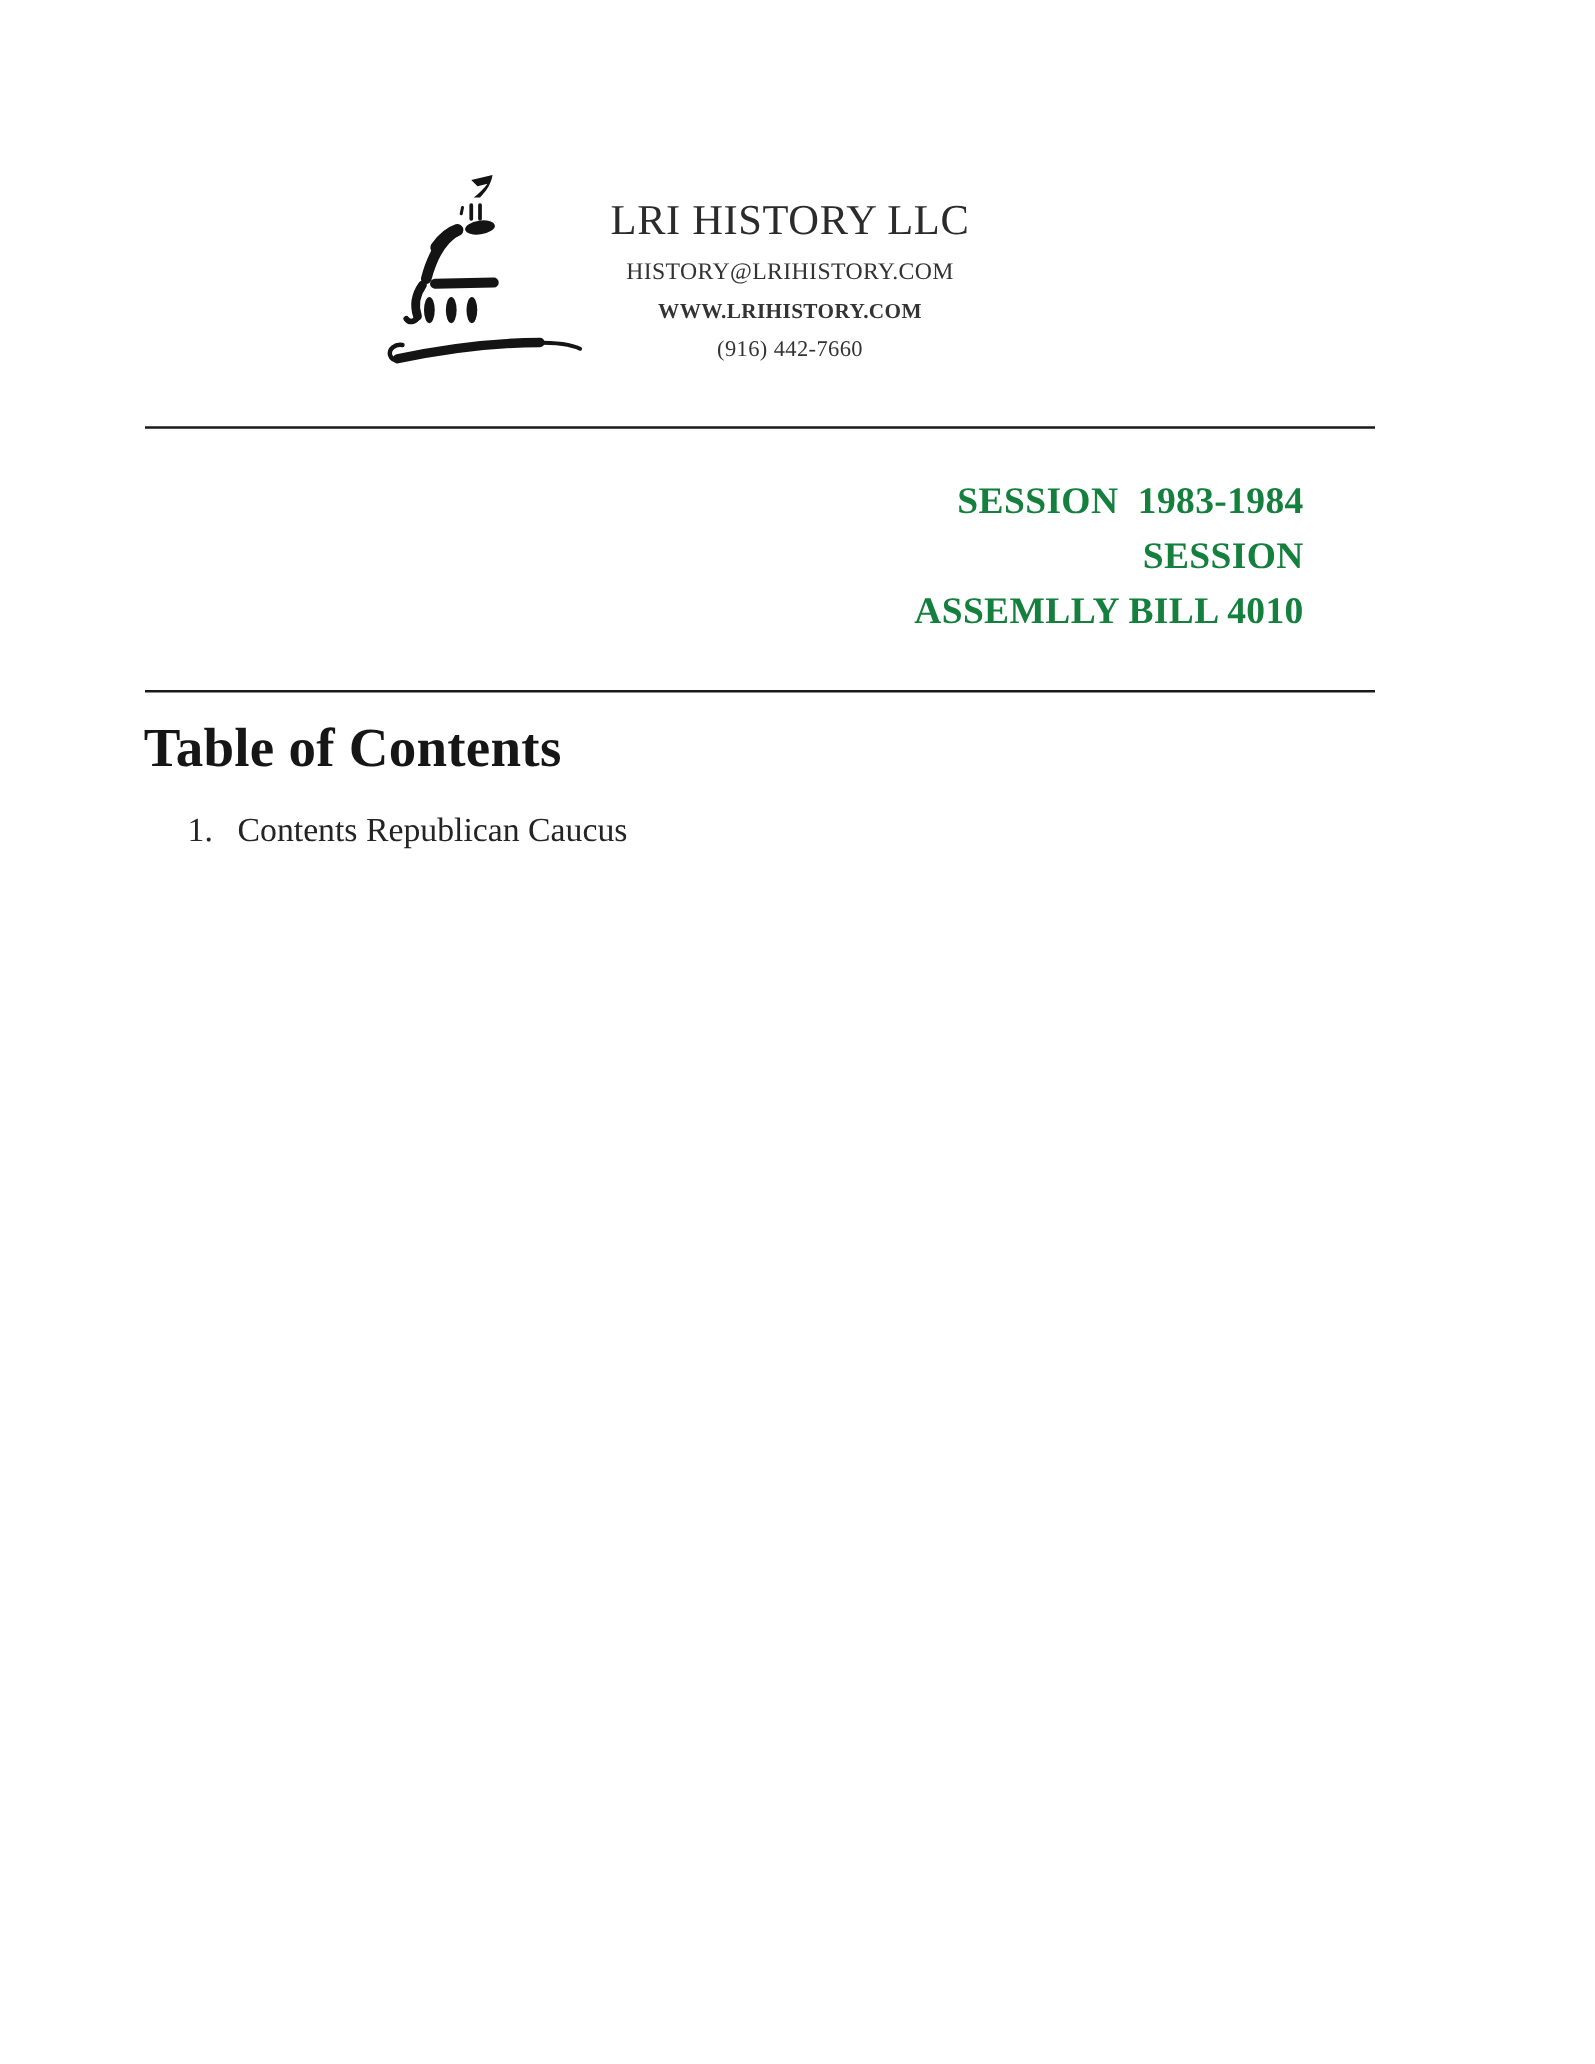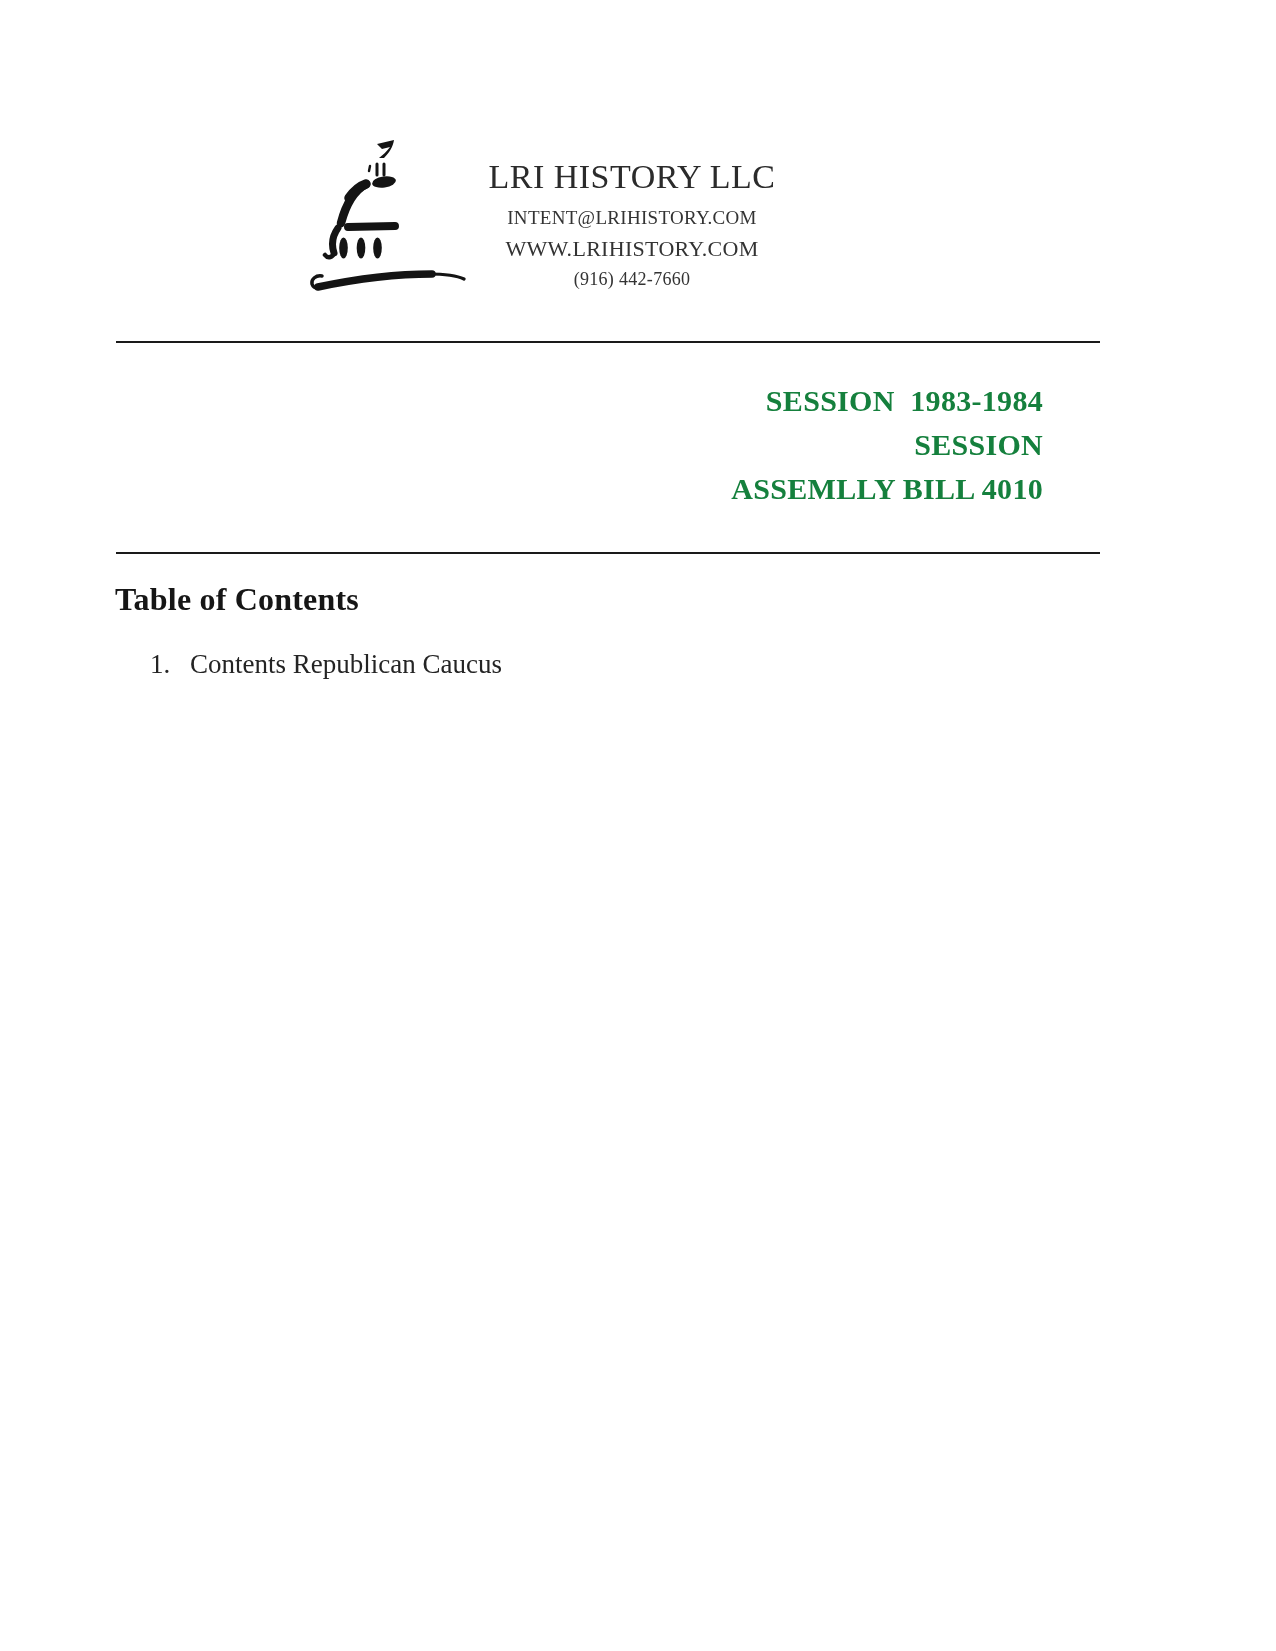--- a/index.html
+++ b/index.html
@@ -34,21 +34,21 @@
     color: #2b2b2b;
     letter-spacing: 0.5px;
     white-space: nowrap;
   }
   .contact {
     color: #333333;
     letter-spacing: 0.3px;
     white-space: nowrap;
   }
   .contact.email   { font-size: 19px; line-height: 31px; margin-top: 6px; }
-  .contact.website { font-size: 22px; line-height: 31px; }
+  .contact.website { font-size: 17px; line-height: 31px; font-weight: bold; }
   .contact.phone   { font-size: 18px; line-height: 31px; }
 
   
   .rule {
     position: absolute;
     left: 116px;
     width: 984px;
     height: 2px;
     background: #1a1a1a;
   }
@@ -70,21 +70,21 @@
   .session-block div { white-space: pre; }
 
   
   .toc {
     position: absolute;
     left: 115px;
     top: 582px;
   }
   .toc-title {
     margin: 0;
-    font-size: 32px;
+    font-size: 44px;
     line-height: 34px;
     font-weight: bold;
     color: #161616;
     letter-spacing: 0.2px;
   }
   .toc-item {
     margin-top: 33px;
     padding-left: 35px;
     display: flex;
     font-size: 27px;
@@ -124,21 +124,21 @@
     <ellipse class="logo-fill" cx="63" cy="117" rx="4.3" ry="10.5"></ellipse>
     <ellipse class="logo-fill" cx="79.5" cy="117" rx="4.3" ry="10.5"></ellipse>
 
     <path class="logo-ink" stroke-width="3.5" d="M 28 153 C 24 158, 16 159, 14 153 C 13 148, 18 144, 24 145"></path>
     <path class="logo-ink" stroke-width="7.5" d="M 20 156 C 58 148, 100 143, 134 143"></path>
     <path class="logo-ink" stroke-width="3.2" d="M 130 143 C 148 143, 160 145, 166 148"></path>
   </svg>
 
   <div class="letterhead-text">
     <div class="company">LRI HISTORY LLC</div>
-    <div class="contact email">INTENT@LRIHISTORY.COM</div>
+    <div class="contact email">HISTORY@LRIHISTORY.COM</div>
     <div class="contact website">WWW.LRIHISTORY.COM</div>
     <div class="contact phone">(916) 442-7660</div>
   </div>
 
   <div class="rule rule-top"></div>
 
   <div class="session-block">
     <div>SESSION  1983-1984</div>
     <div>SESSION</div>
     <div>ASSEMLLY BILL 4010</div>

